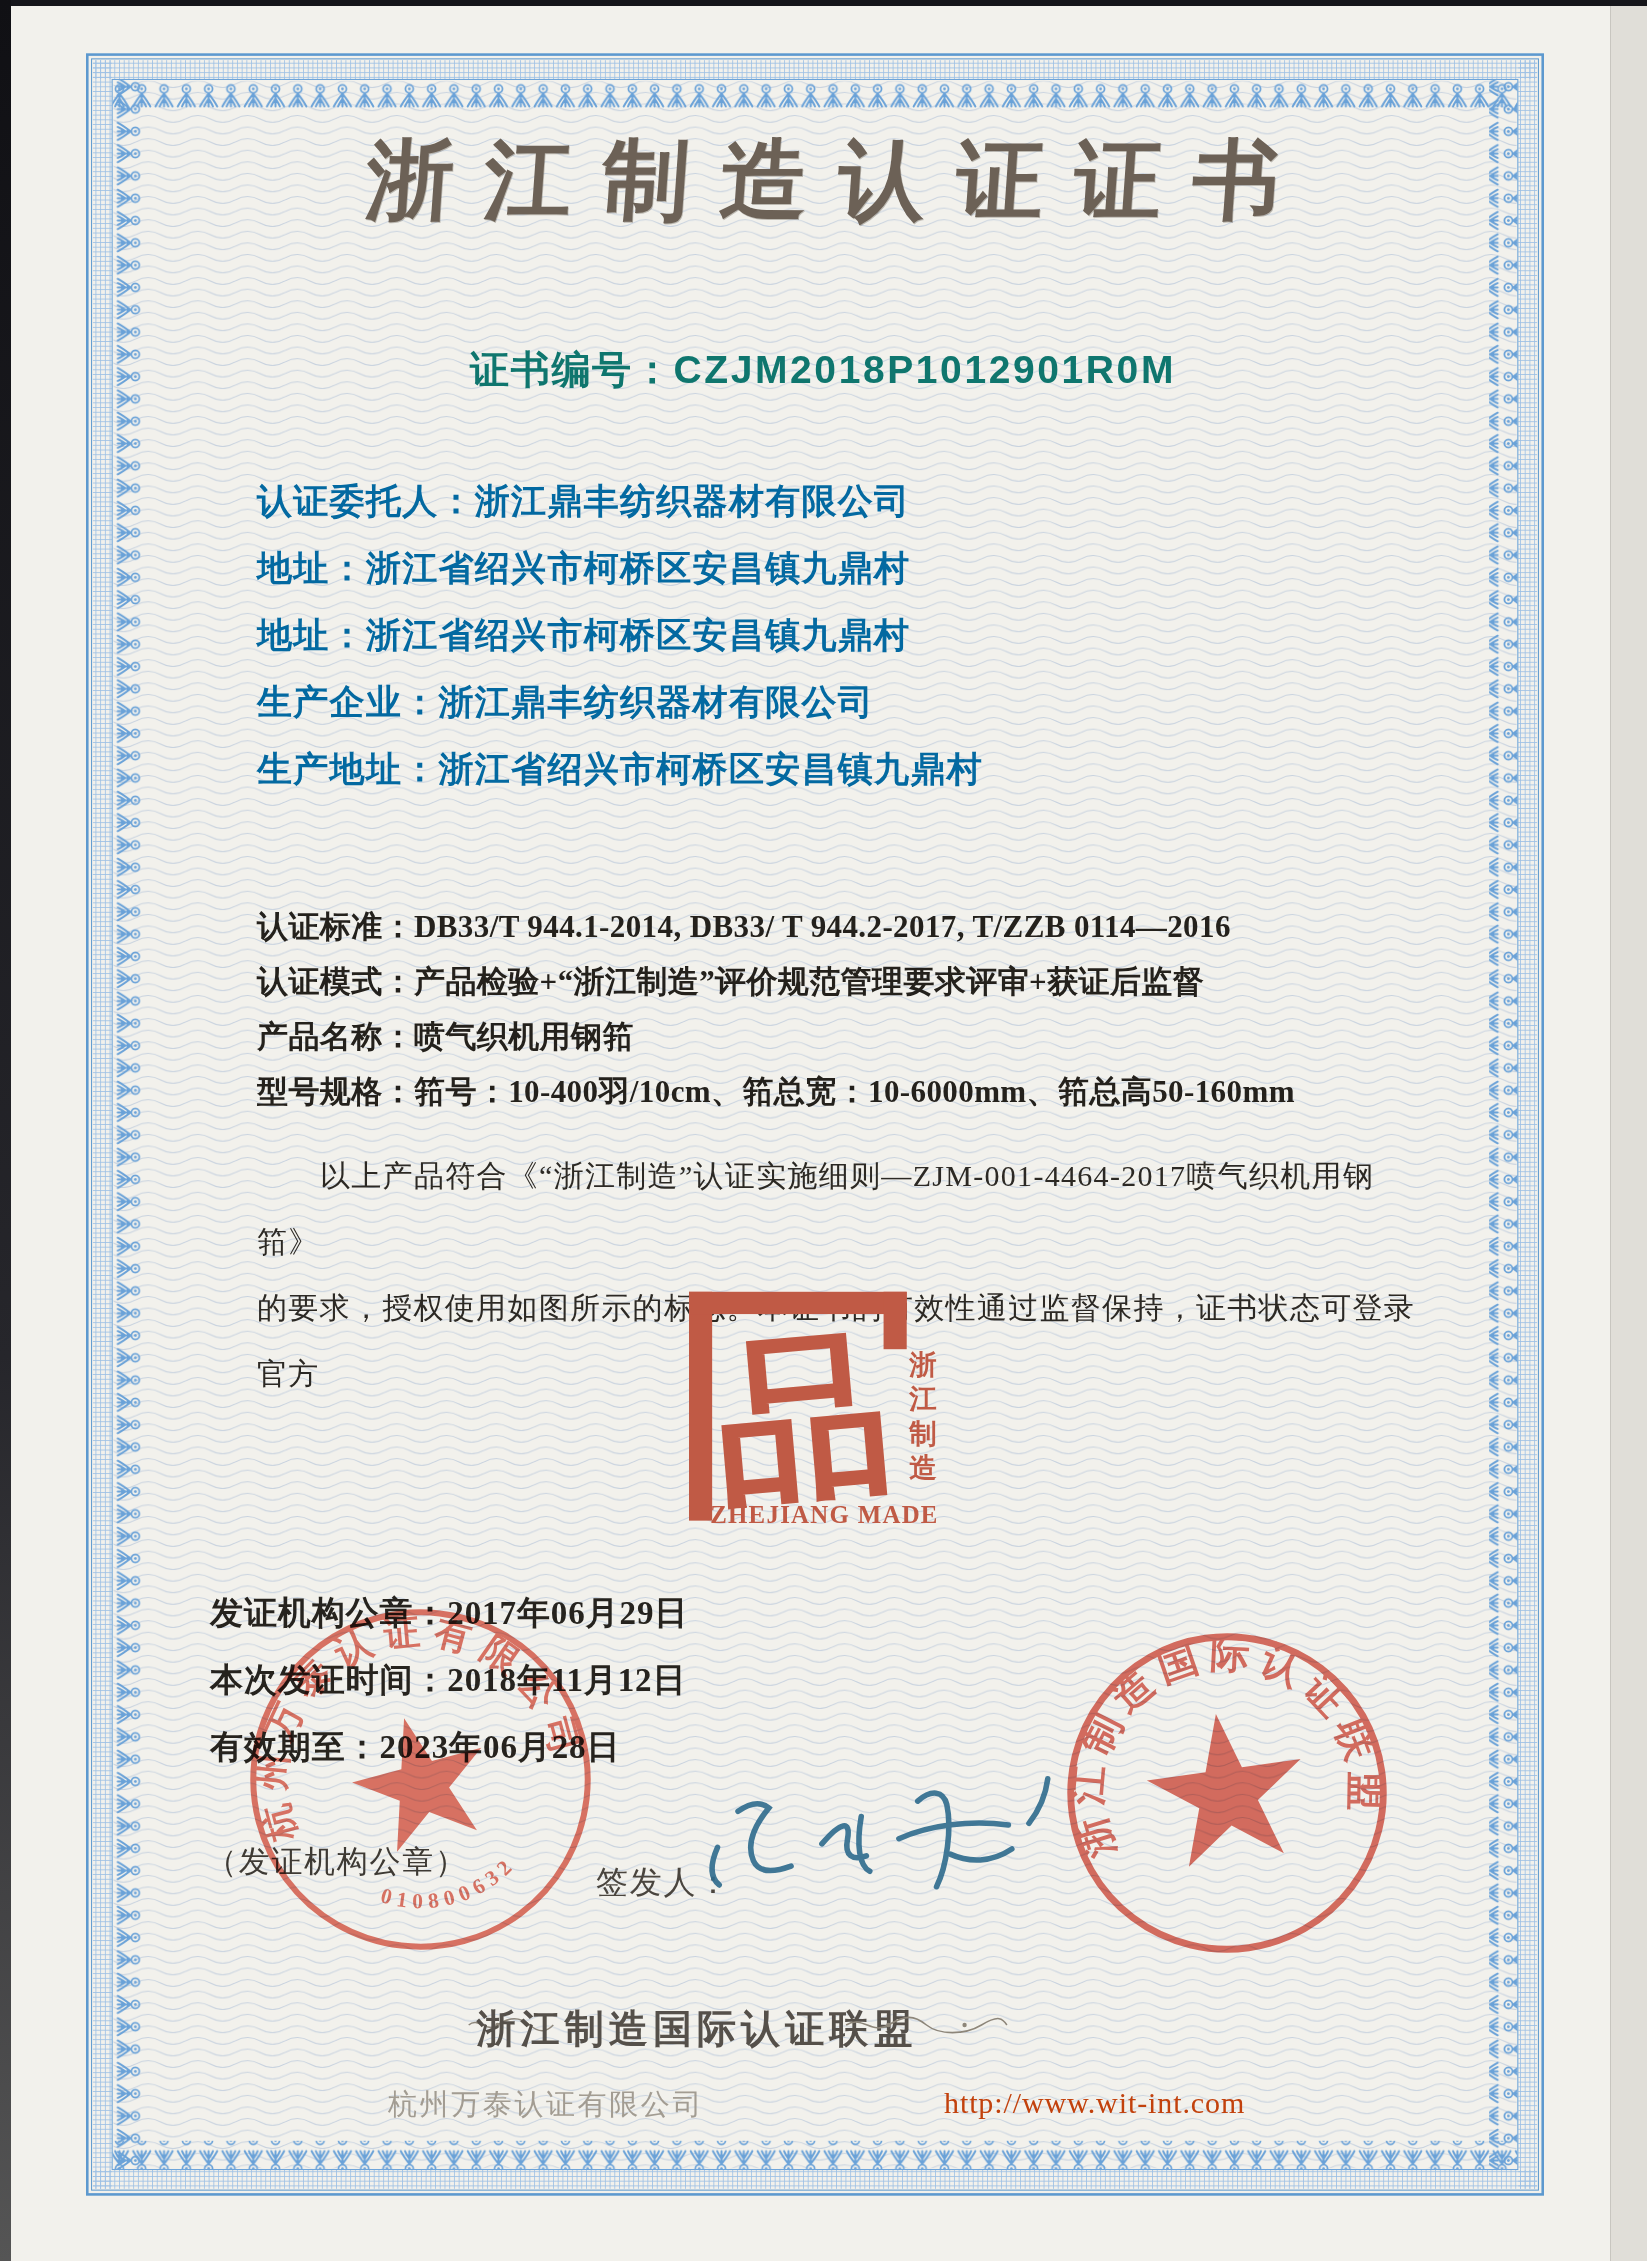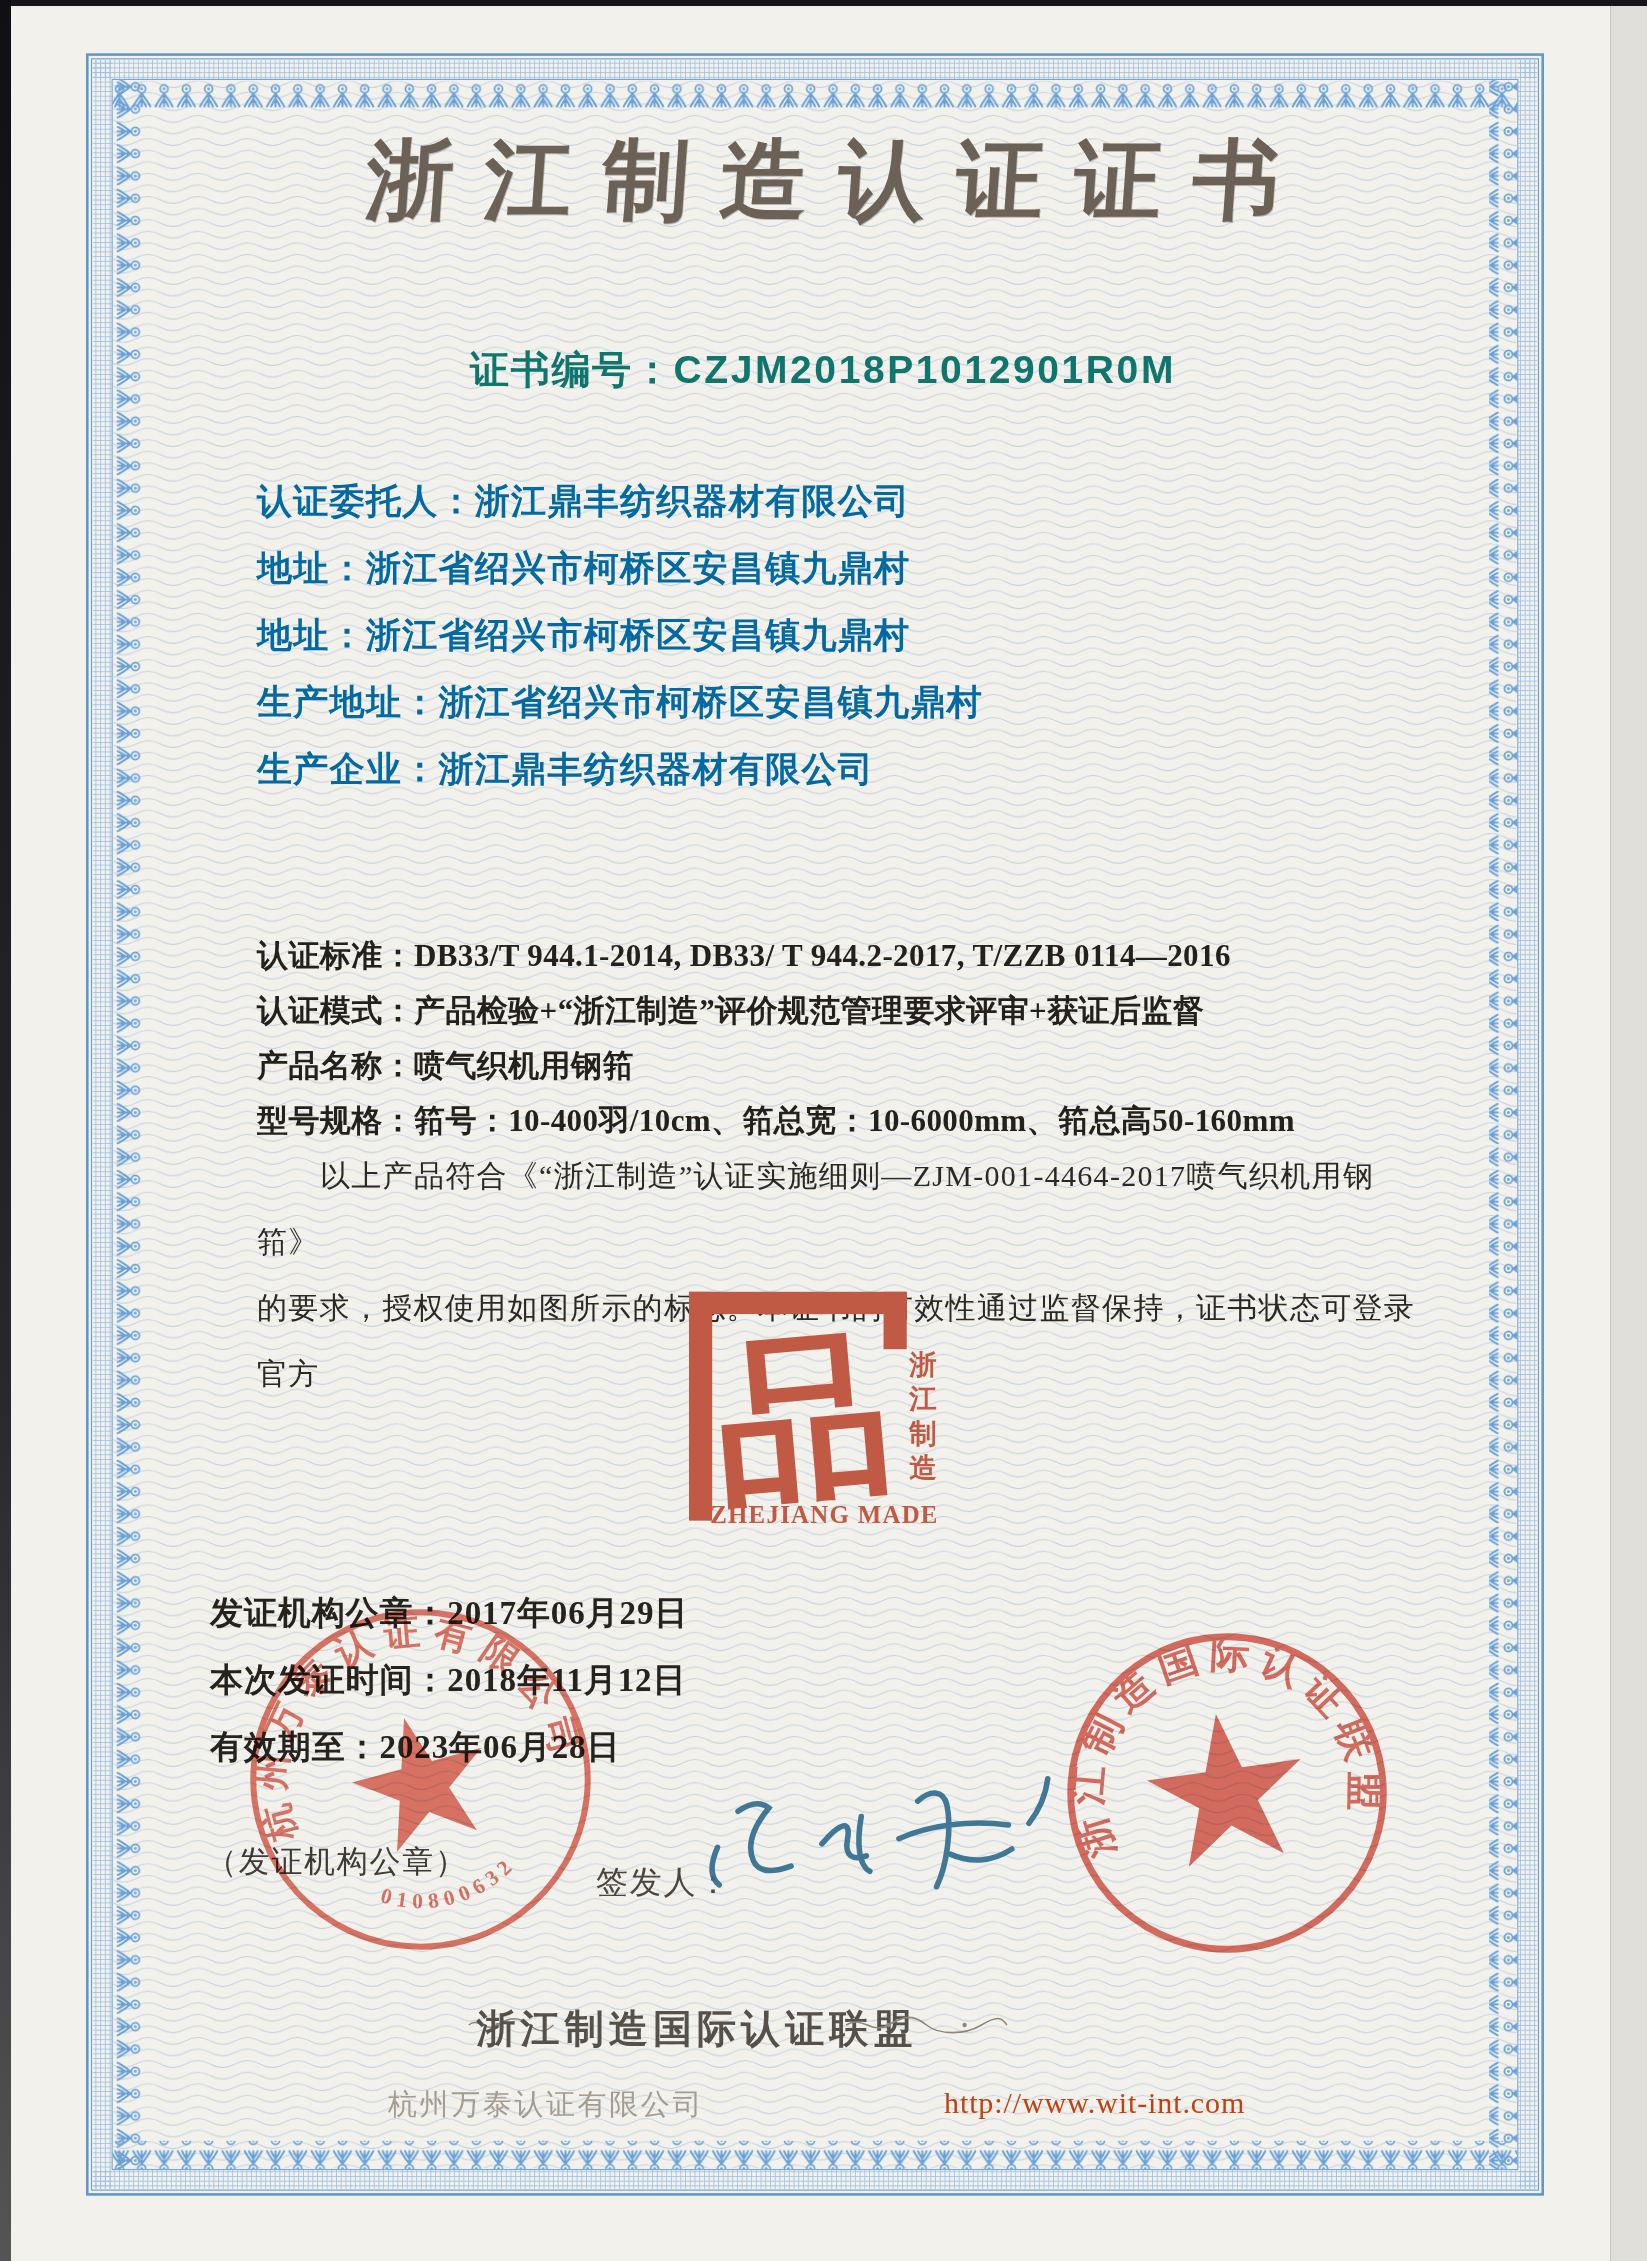--- a/index.html
+++ b/index.html
@@ -11,21 +11,21 @@
   .edge-left{left:0;top:0;width:11px;height:2261px;background:linear-gradient(180deg,#101014 0%,#26262b 60%,#555 100%);}
   .edge-right{right:0;top:0;width:36px;height:2261px;background:#e0ded8;border-left:0.9px solid #c8c6c0;}
   
   .title{left:94px;top:122px;width:1458px;text-align:center;font-size:87px;font-weight:bold;
          color:#6c6156;letter-spacing:31px;padding-left:31px;box-sizing:border-box;
          text-shadow:0.9px 0.9px 0 rgba(90,80,70,.35);transform:skewX(-4deg);}
   .certno{left:94px;top:343px;width:1458px;text-align:center;font-size:39px;font-weight:bold;color:#0f766e;letter-spacing:1.7px;}
   .certno .num{font-family:"Liberation Sans","DejaVu Sans",sans-serif;letter-spacing:2.6px;}
   
   .fields{left:257px;top:468px;width:1167px;font-size:35px;font-weight:bold;line-height:67px;letter-spacing:1.3px;color:#0369a1;}
-  .details{left:257px;top:928px;width:1201px;font-size:31px;font-weight:bold;line-height:55px;letter-spacing:0.4px;color:#24211c;}
+  .details{left:257px;top:899px;width:1201px;font-size:31px;font-weight:bold;line-height:55px;letter-spacing:0.4px;color:#24211c;}
   .statement{left:257px;top:1143px;width:1167px;font-size:30px;line-height:66px;letter-spacing:1.3px;color:#2c2924;}
   .statement .ind{text-indent:63px;}
   
   .dates{left:210px;top:1580px;font-size:33px;font-weight:bold;line-height:67px;letter-spacing:0.9px;color:#26231e;}
   .sealnote{left:206px;top:1841px;font-size:31px;letter-spacing:1.7px;color:#3e3a34;}
   .issuer{left:596px;top:1861px;font-size:32px;letter-spacing:1.7px;color:#4a453e;}
   
   .alliance{left:412px;top:2002px;width:570px;text-align:center;font-size:39px;font-weight:bold;letter-spacing:5.1px;color:#55504a;}
   .f-company{left:388px;top:2085px;font-size:29px;letter-spacing:2.6px;color:#a29c92;}
   .f-url{left:944px;top:2086px;font-size:30px;letter-spacing:0.9px;color:#c2410c;}
@@ -88,22 +88,22 @@
   <div class="abs title">浙江制造认证证书</div>
 
   <div class="abs certno">
     <span>证书编号：</span><span class="num">CZJM2018P1012901R0M</span>
   </div>
 
   <div class="abs fields">
     <div>认证委托人：浙江鼎丰纺织器材有限公司</div>
     <div>地址：浙江省绍兴市柯桥区安昌镇九鼎村</div>
     <div>地址：浙江省绍兴市柯桥区安昌镇九鼎村</div>
+    <div>生产企业：浙江鼎丰纺织器材有限公司</div>
     <div>生产地址：浙江省绍兴市柯桥区安昌镇九鼎村</div>
-    <div>生产企业：浙江鼎丰纺织器材有限公司</div>
   </div>
 
   <div class="abs details">
     <div>认证标准：DB33/T 944.1-2014, DB33/ T 944.2-2017, T/ZZB 0114—2016</div>
     <div>认证模式：产品检验+“浙江制造”评价规范管理要求评审+获证后监督</div>
     <div>产品名称：喷气织机用钢筘</div>
     <div>型号规格：筘号：10-400羽/10cm、筘总宽：10-6000mm、筘总高50-160mm</div>
   </div>
 
   <div class="abs statement">

